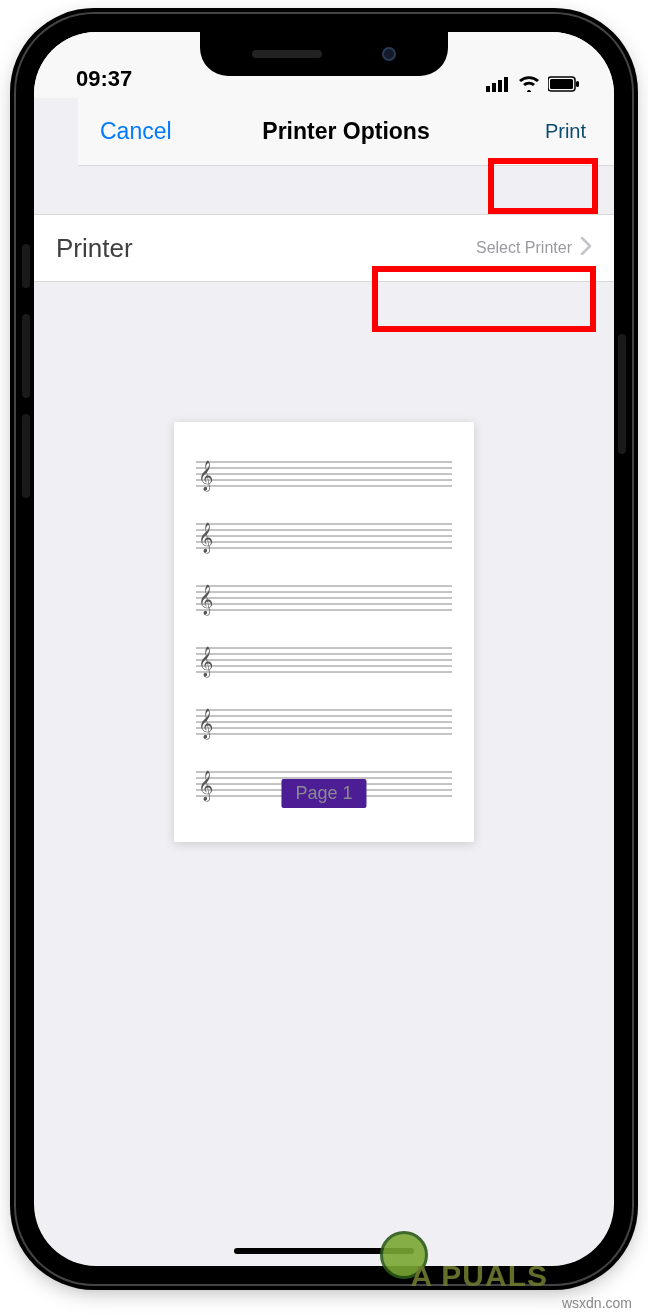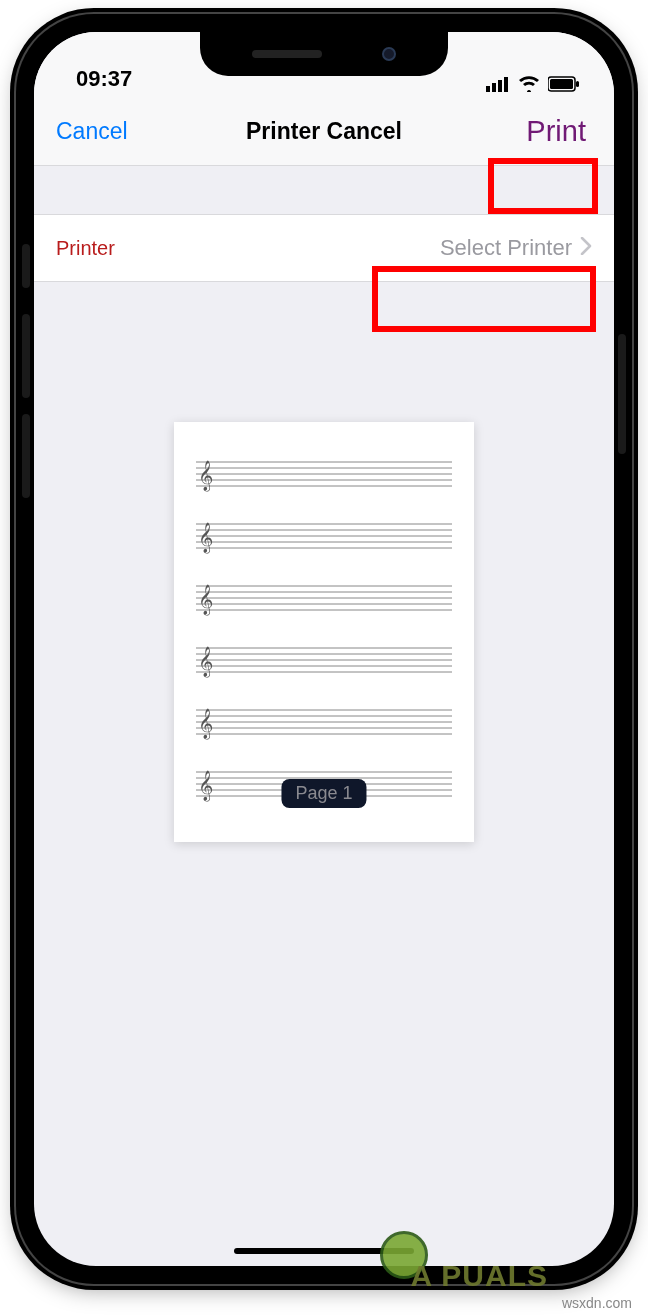--- a/index.html
+++ b/index.html
@@ -68,46 +68,47 @@
   .status-icons { display: flex; gap: 8px; align-items: center; }
   .nav-bar {
     height: 68px;
     background: #f8f8f9;
     border-bottom: 1px solid #d9d9dc;
     display: flex;
     align-items: center;
     justify-content: space-between;
     padding: 0 22px;
     position:relative;
+    margin-left:44px;
   }
   .nav-cancel { color: #007aff; font-size: 23px; }
   .nav-title { font-size: 23px; font-weight: 600; color:#000; position:absolute; left:50%; transform:translateX(-50%);}
-  .nav-print { color: #701a75; font-size: 29px; padding:4px 6px;}
+  .nav-print { color: #0c4a6e; font-size: 20px; padding:4px 6px;}
   .group {
     margin-top: 48px;
     background: #fff;
     border-top: 1px solid #d9d9dc;
     border-bottom: 1px solid #d9d9dc;
   }
   .row {
     display: flex;
     align-items: center;
     justify-content: space-between;
     padding: 0 22px;
     min-height: 66px;
     position: relative;
   }
   .row + .row::before {
     content:"";
     position:absolute;
     left:22px; right:0; top:0;
     height:1px; background:#e0e0e3;
   }
-  .row-label { font-size: 20px; color:#b91c1c; }
-  .row-value { font-size: 22px; color: #9a9aa0; display:flex; align-items:center; gap:8px;}
+  .row-label { font-size: 26px; color:#404040; }
+  .row-value { font-size: 16px; color: #9a9aa0; display:flex; align-items:center; gap:8px;}
   .chevron { color:#c4c4c9; font-size:22px; }
   .stepper {
     display:flex; border:1.5px solid #007aff; border-radius:8px; overflow:hidden;
   }
   .stepper button {
     width:66px; height:42px; background:#fff; border:none;
     color:#007aff; font-size:28px; font-weight:300; line-height:1;
     display:flex;align-items:center;justify-content:center;
   }
   .stepper button + button { border-left:1.5px solid #007aff; }
@@ -124,22 +125,22 @@
     background:#fff;
     box-shadow: 0 2px 10px rgba(0,0,0,.15);
     position:relative;
     padding: 28px 22px;
   }
   .staff-block { margin-bottom:16px; }
   .staff-block svg { display:block; width:100%; }
   .page-badge {
     position:absolute;
     bottom:34px; left:50%; transform:translateX(-50%);
-    background:#0f172a; color:#8a8a90;
-    font-size:18px; padding:4px 14px; border-radius:8px;
+    background:#4c1d95; color:#8a8a90;
+    font-size:18px; padding:4px 14px; border-radius:2px;
   }
   .home-indicator {
     position:absolute; bottom:12px; left:50%; transform:translateX(-50%);
     width:180px; height:6px; background:#000; border-radius:4px;
   }
   .highlight {
     border: 6px solid #ff0000;
     position: absolute;
     pointer-events: none;
     z-index: 40;
@@ -192,21 +193,21 @@
         <svg width="32" height="16">
           <rect x="0" y="1" width="27" height="14" rx="3" fill="none" stroke="#000" stroke-width="1.5"></rect>
           <rect x="2" y="3" width="23" height="10" rx="1.5" fill="#000"></rect>
           <rect x="28" y="5" width="3" height="6" rx="1.5" fill="#000"></rect>
         </svg>
       </div>
     </div>
 
     <div class="nav-bar">
       <span class="nav-cancel">Cancel</span>
-      <span class="nav-title">Printer Cancel</span>
+      <span class="nav-title">Printer Options</span>
       <span class="nav-print">Print</span>
     </div>
 
     <div class="group">
       <div class="row">
         <span class="row-label">Printer</span>
         <span class="row-value">
           <span>Select Printer</span>
           <span class="chevron">
             <svg width="12" height="18">

